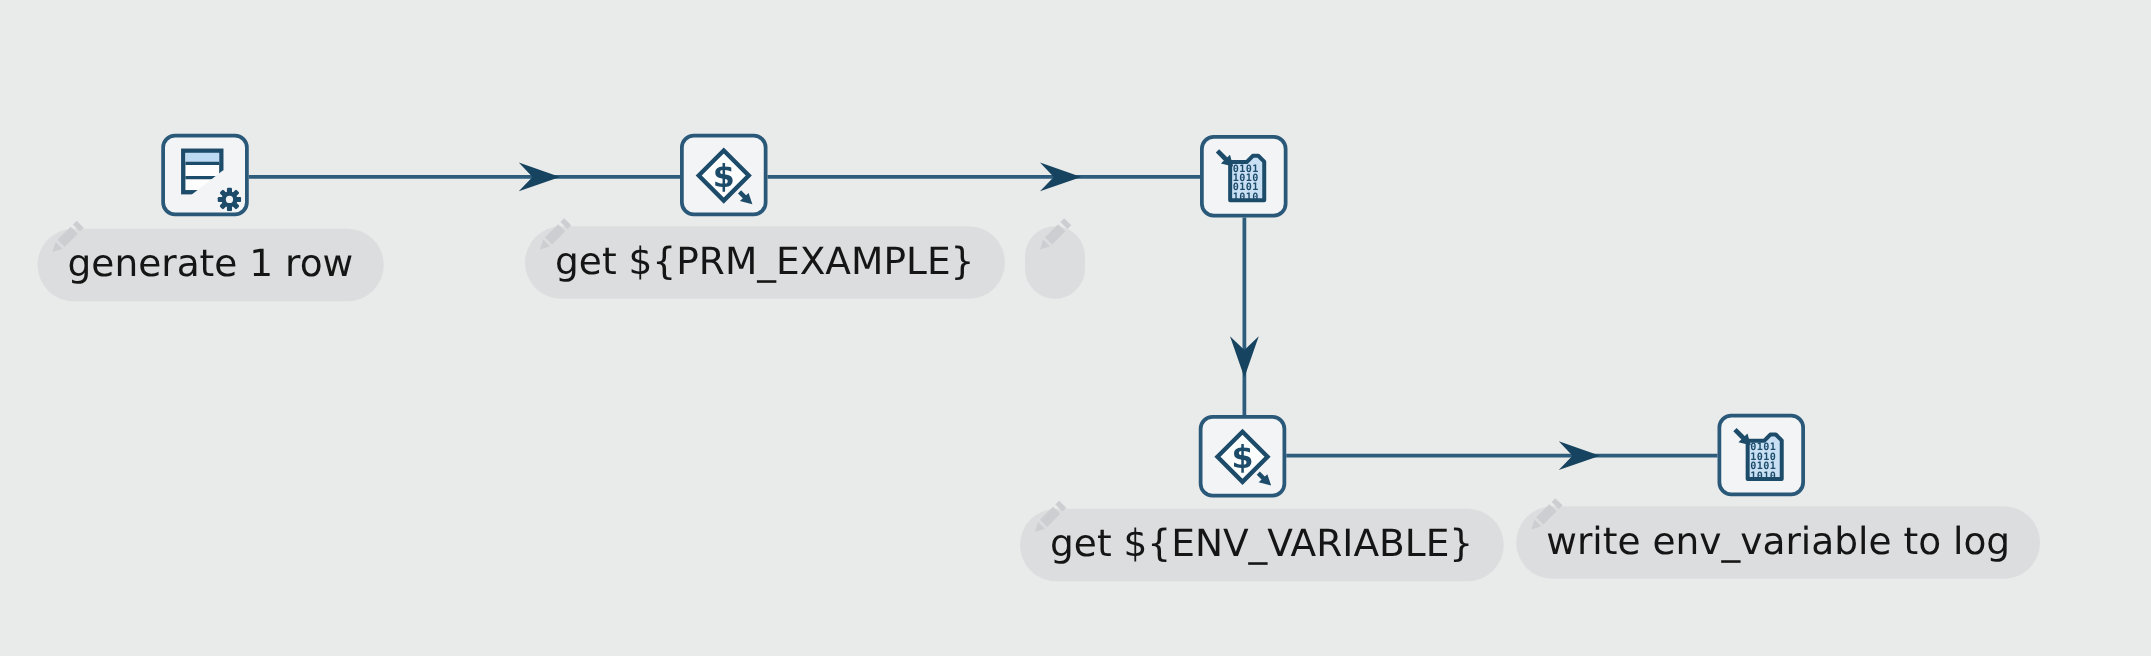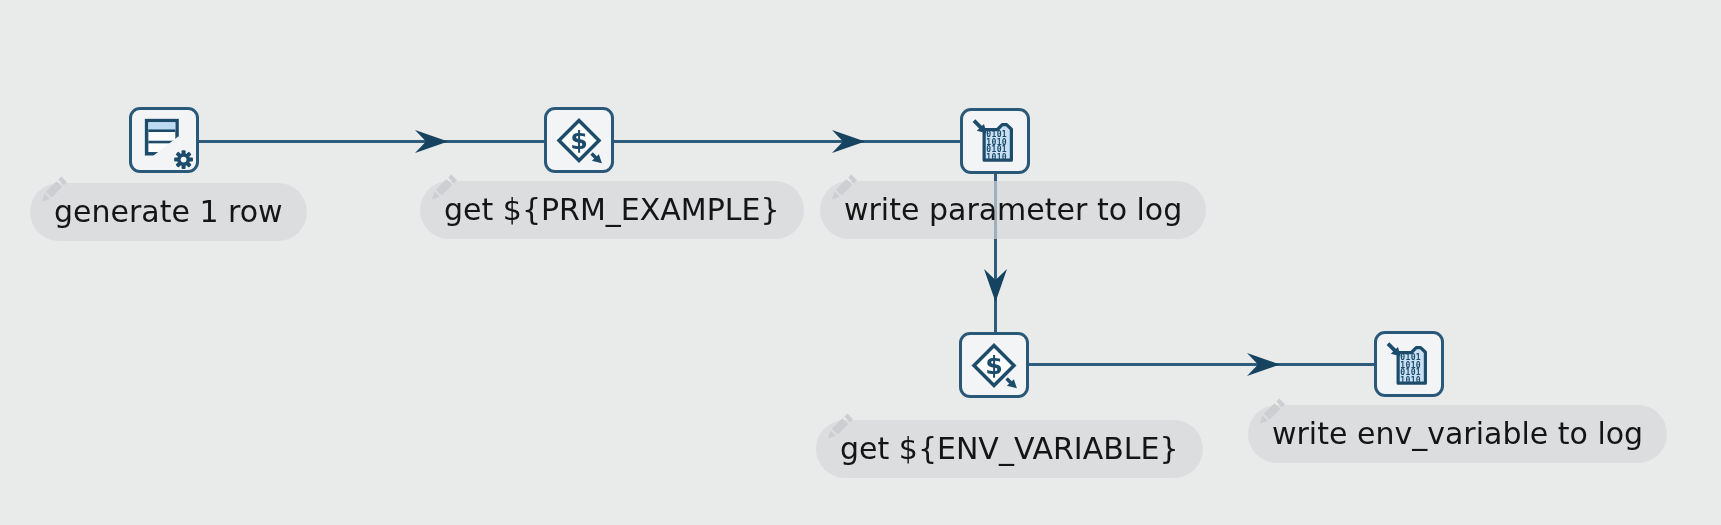--- a/index.html
+++ b/index.html
@@ -79,33 +79,32 @@
     </svg>
     <span>get ${PRM_EXAMPLE}</span>
   </div>
 
   <div class="step-label" style="left:820px;top:181px">
     <svg class="pencil" viewBox="0 0 32 32">
       <path d="M4,28.5 L6.5,20.5 L12,26 Z"></path>
       <path d="M8,18.8 L18.5,8.3 L24.2,14 L13.7,24.5 Z"></path>
       <path d="M20.3,6.5 L23.3,3.5 L29,9.2 L26,12.2 Z"></path>
     </svg>
-    <span>write parameter to log</span>
   </div>
 
-  <div class="step-label" style="left:816px;top:420px">
+  <div class="step-label" style="left:816px;top:407px">
     <svg class="pencil" viewBox="0 0 32 32">
       <path d="M4,28.5 L6.5,20.5 L12,26 Z"></path>
       <path d="M8,18.8 L18.5,8.3 L24.2,14 L13.7,24.5 Z"></path>
       <path d="M20.3,6.5 L23.3,3.5 L29,9.2 L26,12.2 Z"></path>
     </svg>
     <span>get ${ENV_VARIABLE}</span>
   </div>
 
-  <div class="step-label" style="left:1248px;top:405px">
+  <div class="step-label" style="left:1213px;top:405px">
     <svg class="pencil" viewBox="0 0 32 32">
       <path d="M4,28.5 L6.5,20.5 L12,26 Z"></path>
       <path d="M8,18.8 L18.5,8.3 L24.2,14 L13.7,24.5 Z"></path>
       <path d="M20.3,6.5 L23.3,3.5 L29,9.2 L26,12.2 Z"></path>
     </svg>
     <span>write env_variable to log</span>
   </div>
 
   <div class="node" style="left:129px;top:107px">
     <svg viewBox="0 0 40 40">

